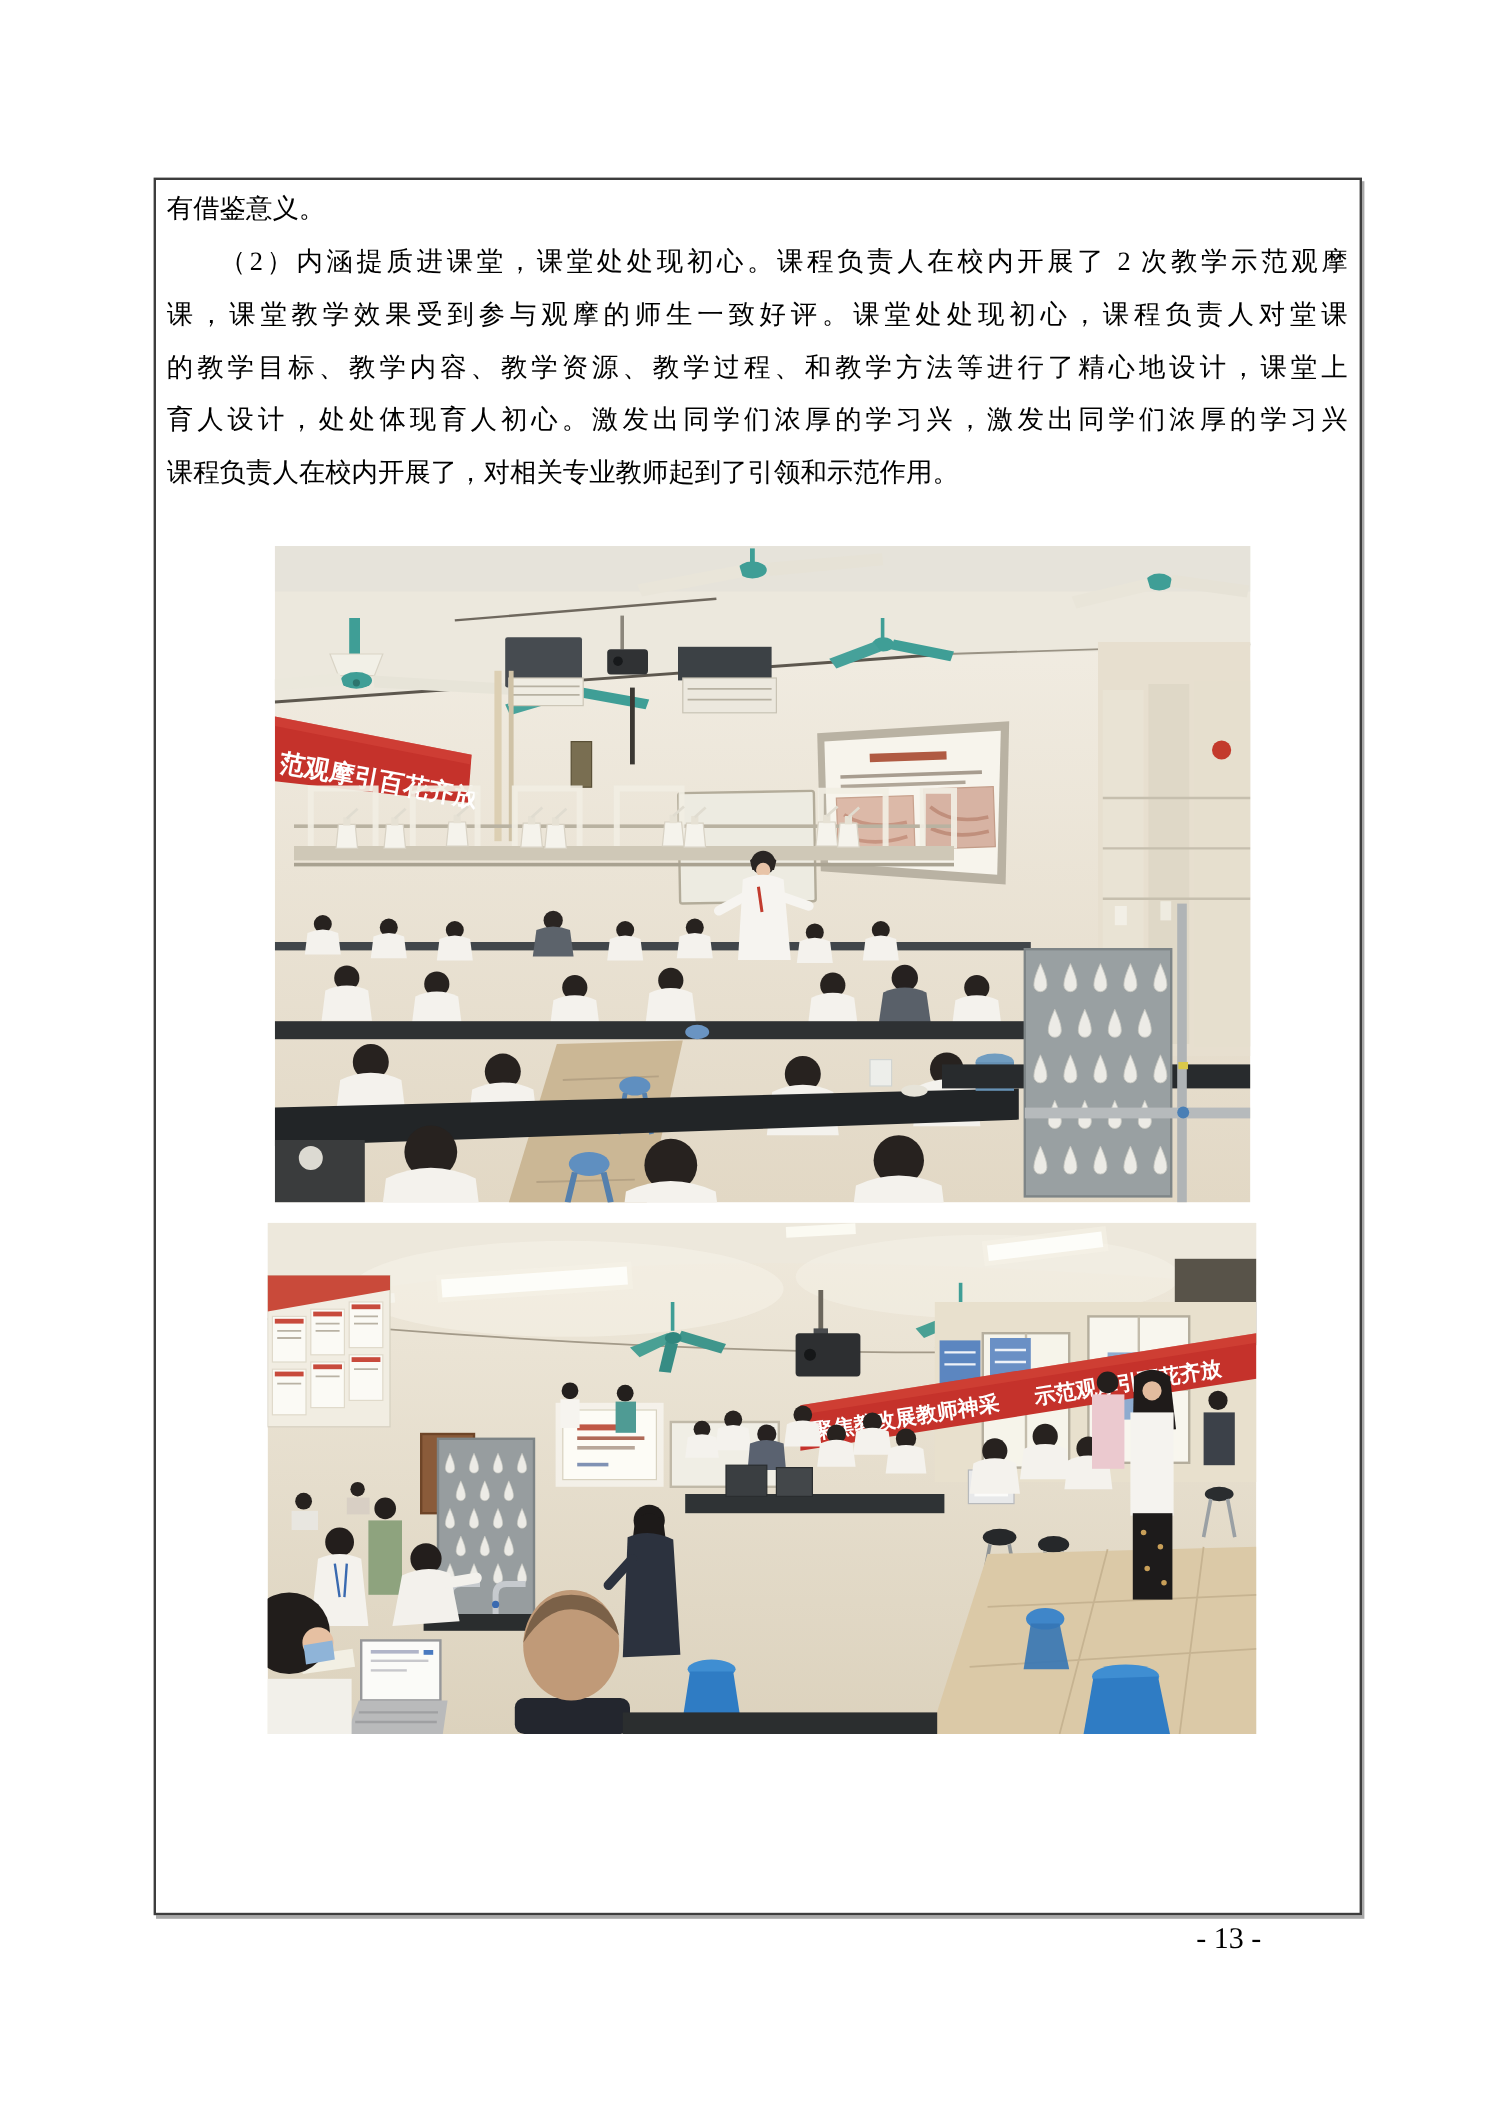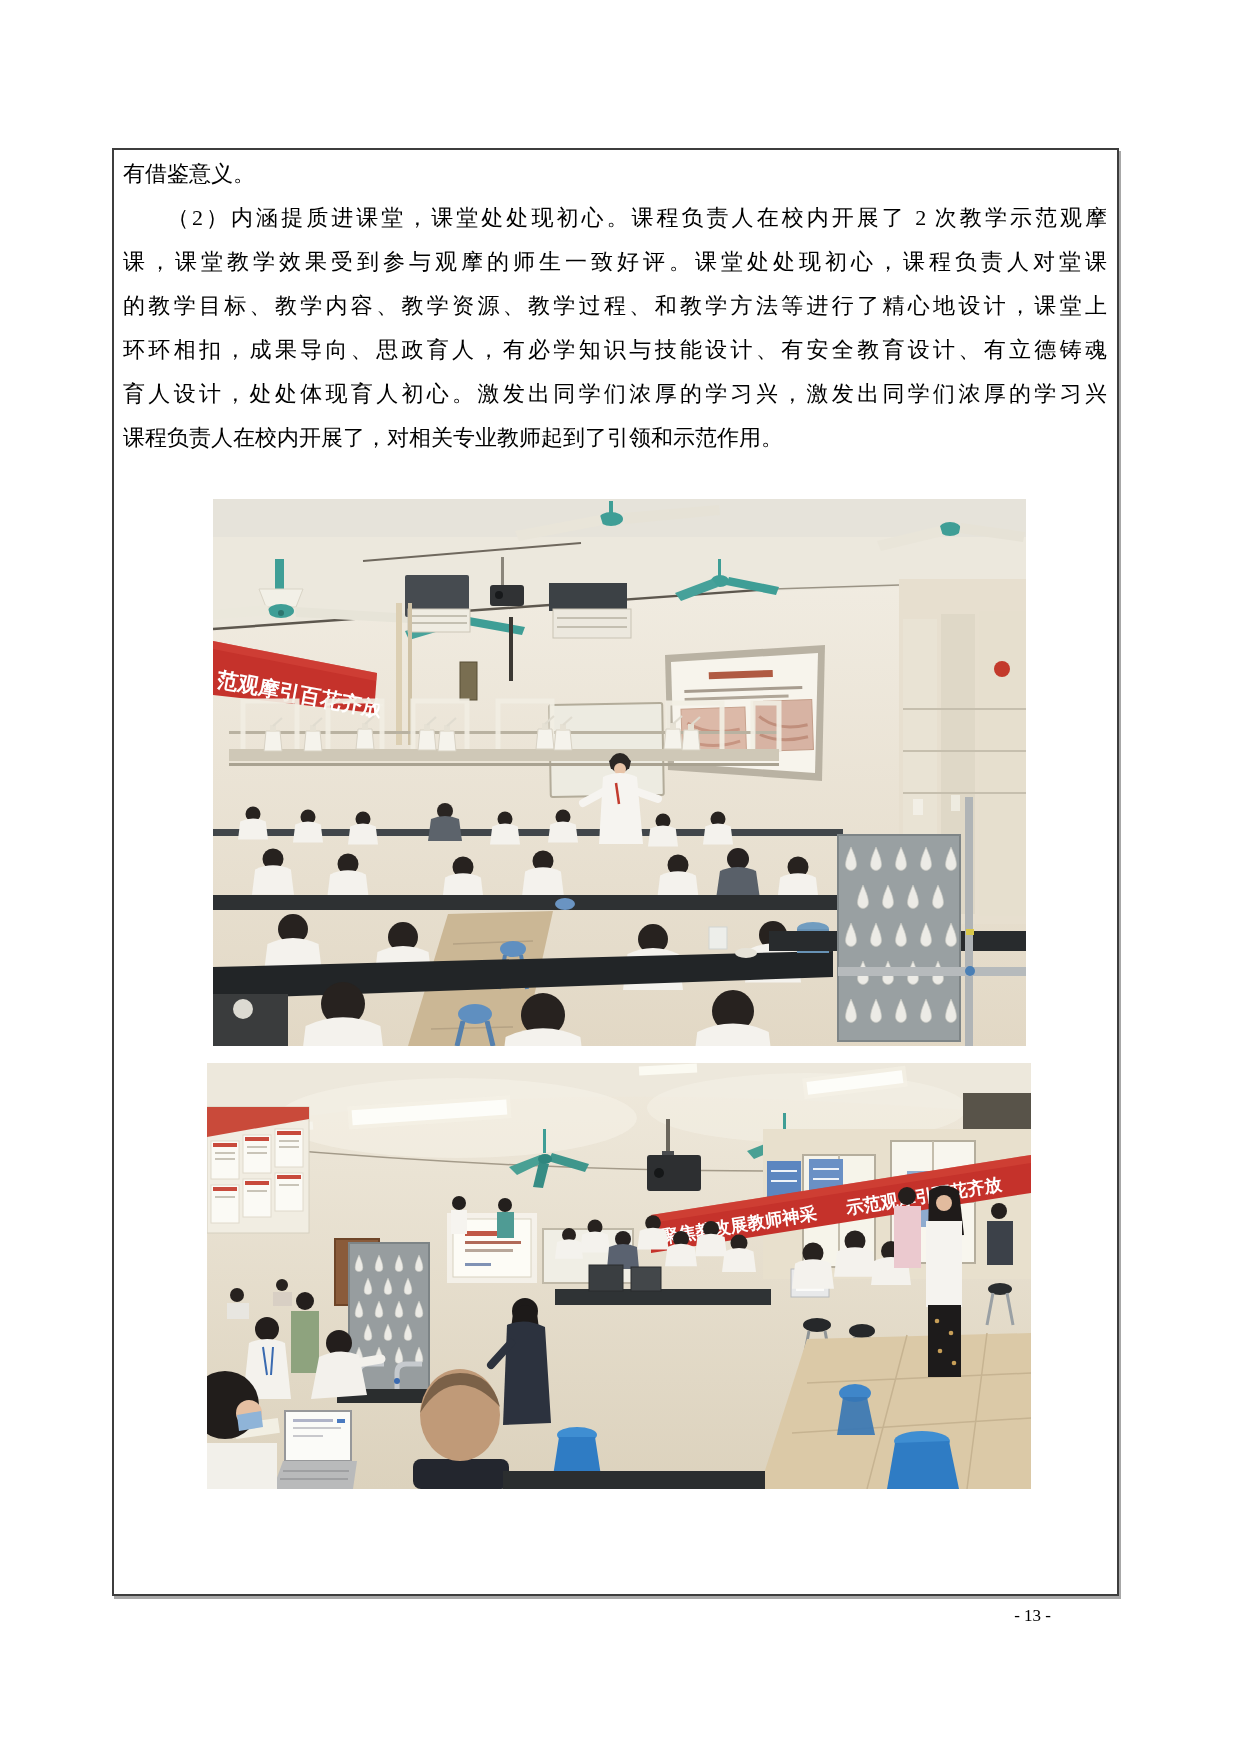--- a/index.html
+++ b/index.html
@@ -2,21 +2,21 @@
 <html><head>
 <meta charset="utf-8">
 <style>
   html,body{margin:0;padding:0;}
   body{
     width:1240px;height:1753px;position:relative;background:#ffffff;
     font-family:"Liberation Serif","DejaVu Serif",serif;color:#000;
     overflow:hidden;
   }
   .doc-frame{
-    position:absolute;left:112px;top:148px;width:1003px;height:1444px;
+    position:absolute;left:128px;top:148px;width:1003px;height:1444px;
     border:2px solid #3d3d3d;background:#fff;
     box-shadow:2px 3px 0 #a8a8a8;
   }
   .text-block{
     margin:2px 10px 0 9px;
     font-size:22px;line-height:44px;
   }
   .tline{
     height:44px;overflow:hidden;
     text-align:justify;text-align-last:justify;text-justify:inter-character;
@@ -26,39 +26,38 @@
   .fig{display:block;}
   .fig-1{margin:39px 0 0 99px;width:813px;height:547px;}
   .fig-2{margin:17px 0 0 93px;width:824px;height:426px;}
   .fig svg{display:block;width:100%;height:100%;}
   .caption{
     margin-top:28px;text-align:center;
     font-size:22px;line-height:30px;
   }
   .page-num{
     position:absolute;top:1604px;right:189px;
-    font-size:17px;line-height:24px;
+    font-size:25px;line-height:24px;
   }
   
   .hair{fill:#27221f}
   .coat{fill:#f4f2ed}
   .peg{fill:#ecebe6;stroke:#c9c9c1;stroke-width:.6}
   svg text.banner{fill:#ffffff;font-family:"Liberation Sans","DejaVu Sans",sans-serif;font-weight:bold;}
 </style>
 </head>
 <body>
 
 <div class="doc-frame">
 
   <div class="text-block">
     <div class="tline plain">有借鉴意义。</div>
     <div class="tline indent">（2）内涵提质进课堂，课堂处处现初心。课程负责人在校内开展了 2 次教学示范观摩</div>
     <div class="tline">课，课堂教学效果受到参与观摩的师生一致好评。课堂处处现初心，课程负责人对堂课</div>
     <div class="tline">的教学目标、教学内容、教学资源、教学过程、和教学方法等进行了精心地设计，课堂上</div>
-    <div class="tline">环环相扣，成果导向、思政育人，有必学知识与技能设计、有安全教育设计、有立德铸魂</div>
     <div class="tline">育人设计，处处体现育人初心。激发出同学们浓厚的学习兴，激发出同学们浓厚的学习兴</div>
     <div class="tline plain">课程负责人在校内开展了，对相关专业教师起到了引领和示范作用。</div>
   </div>
 
   <svg width="0" height="0" style="position:absolute" aria-hidden="true">
     <defs>
       <linearGradient id="wallA" x1="0" y1="0" x2="0" y2="1">
         <stop offset="0" stop-color="#f3efe6"></stop>
           <stop offset="1" stop-color="#e2d8c5"></stop>
       </linearGradient>

